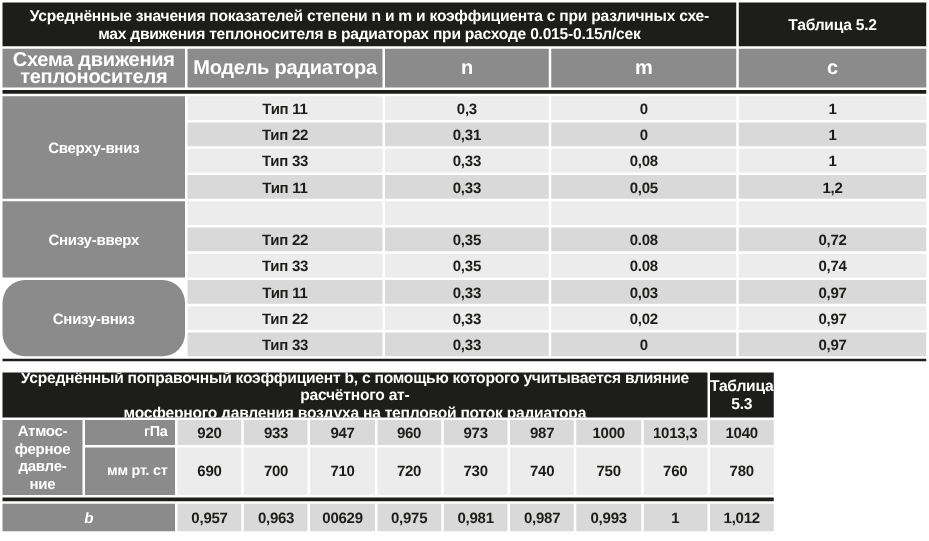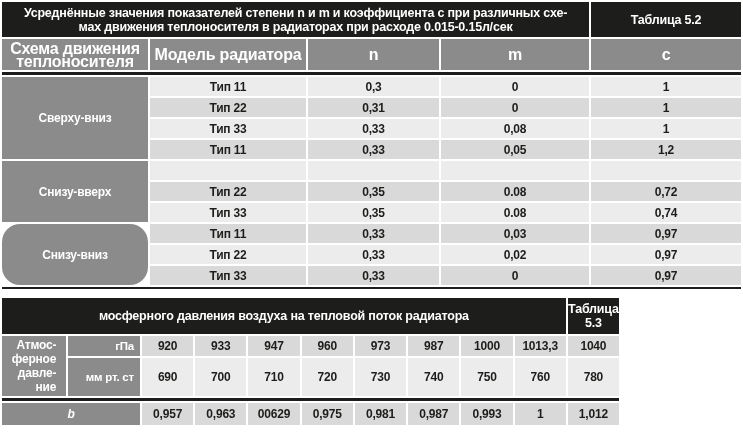--- a/index.html
+++ b/index.html
@@ -19,21 +19,21 @@
   .t52{grid-template-columns:146px 156px 131px 148px 150px;
        grid-template-rows:35px 31px 3px repeat(10,19px) 2px;}
   .t53{grid-template-columns:64px 72px repeat(9,1fr);
        grid-template-rows:36px 20px 38px 3px 22px;margin-top:9px;}
   .c{display:flex;align-items:center;justify-content:center;text-align:center;
      font-weight:bold;overflow:hidden;}
   .band{background:var(--band-black);color:#fff;font-size:12.5px;line-height:14px;flex-direction:column;}
   .band .ln{display:block;}
   .tag{background:var(--band-black);color:#fff;font-size:12.5px;}
   .hcell{background:var(--cell-gray);color:#fff;font-size:16px;line-height:13px;}
-  .gcell{background:var(--cell-gray);color:#fff;font-size:12px;text-align:right;}
+  .gcell{background:var(--cell-gray);color:#fff;font-size:12px;}
   .sep{background:var(--band-black);grid-column:1/-1;}
   .light{background:var(--row-light);}
   .dark{background:var(--row-dark);}
   .cell{color:var(--text);font-size:12px;}
   .pre{white-space:pre-line;}
   .unit{background:var(--cell-gray);color:#fff;font-size:11.5px;
         justify-content:flex-end;padding-right:6px;box-sizing:border-box;text-align:right;}
   .ital{font-style:italic;}
   .g1{grid-row:4/span 4;grid-column:1;}
   .g2{grid-row:8/span 3;grid-column:1;}
@@ -118,20 +118,21 @@
     <div class="c cell dark">Тип 33</div>
     <div class="c cell dark">0,33</div>
     <div class="c cell dark">0</div>
     <div class="c cell dark">0,97</div>
 
     <div class="sep sep52b"></div>
   </div>
 
   <div class="grid t53">
     <div class="c band span10">
+      <span class="ln">Усреднённый поправочный коэффициент b, с помощью которого учитывается влияние расчётного ат-</span>
       <span class="ln">мосферного давления воздуха на тепловой поток радиатора</span>
     </div>
     <div class="c tag pre">Таблица
 5.3</div>
 
     <div class="c gcell pre rspan2">Атмос-
 ферное
 давле-
 ние</div>
 

